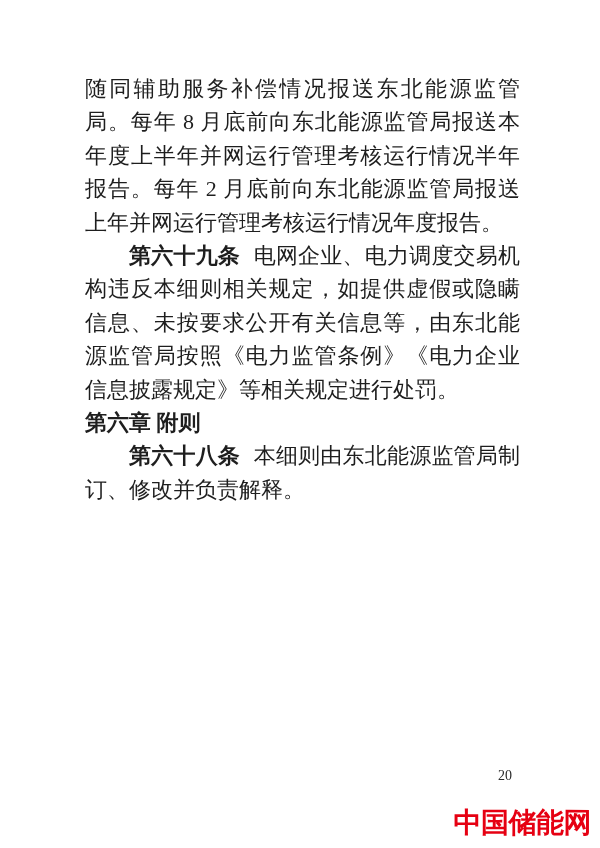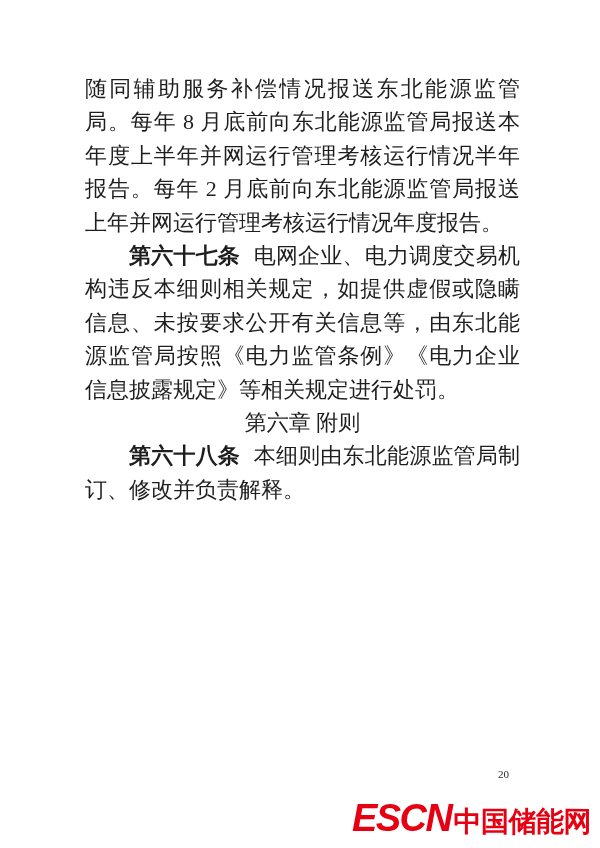--- a/index.html
+++ b/index.html
@@ -22,29 +22,29 @@
     text-align: justify;
     text-justify: inter-ideograph;
   }
   .doc-body p { margin: 0; padding: 0; }
   .para-indent { text-indent: 2em; }
   .art-num {
     font-weight: bold;
     margin-right: 0.62em;
   }
   .chapter-heading {
-    text-align: center;
-    font-weight: normal;
+    text-align: left;
+    font-weight: bold;
     text-indent: 0;
   }
   .page-number {
     position: absolute;
     left: 498px;
     top: 768px;
-    font-size: 11px;
+    font-size: 14px;
     color: #2a2a2a;
   }
   .logo {
     position: absolute;
     right: 9px;
     bottom: 11px;
     white-space: nowrap;
     display: flex;
     align-items: baseline;
   }
@@ -68,30 +68,29 @@
 </style>
 </head>
 <body>
 
 <div class="doc-body">
 
   <p class="para">随同辅助服务补偿情况报送东北能源监管局。每年 8 月底前向东北能源监管局报送本年度上半年并网运行管理考核运行情况半年报告。每年 2 月底前向东北能源监管局报送上年并网运行管理考核运行情况年度报告。</p>
 
 
   <p class="para para-indent">
-    <span class="art-num">第六十七条</span><span>电网企业、电力调度交易机构违反本细则相关规定，如提供虚假或隐瞒信息、未按要求公开有关信息等，由东北能源监管局按照《电力监管条例》《电力企业信息披露规定》等相关规定进行处罚。</span>
+    <span class="art-num">第六十九条</span><span>电网企业、电力调度交易机构违反本细则相关规定，如提供虚假或隐瞒信息、未按要求公开有关信息等，由东北能源监管局按照《电力监管条例》《电力企业信息披露规定》等相关规定进行处罚。</span>
   </p>
 
   <p class="chapter-heading">第六章 附则</p>
 
   <p class="para para-indent">
     <span class="art-num">第六十八条</span><span>本细则由东北能源监管局制订、修改并负责解释。</span>
   </p>
 
 
 </div>
 
 <div class="page-number">20</div>
 
 <div class="logo" style="color: rgb(230, 0, 18);">
-  <span class="logo-latin">ESCN</span>
     <span class="logo-cjk">中国储能网</span>
 </div>
 
 </body></html>

